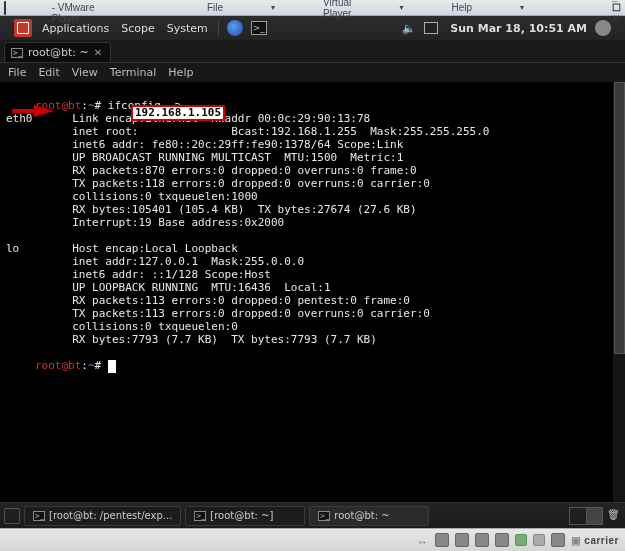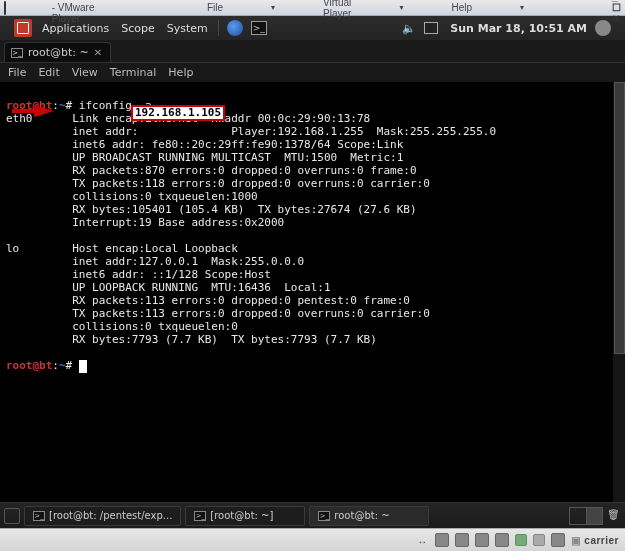--- a/index.html
+++ b/index.html
@@ -62,21 +62,21 @@
     background:#181818; color:#bbb; font-family:"DejaVu Sans",sans-serif;
     font-size:11px; height:20px; display:flex; align-items:center; gap:12px;
     padding:0 8px;
     border-top:1px solid #333;
   }
   .term-area {
     background:#000; color:#e8e8e8; font-family:"DejaVu Sans Mono","Lucida Console",monospace;
     font-size:11px; line-height:13px; padding:4px 6px; height:420px;
     position:relative; white-space:pre; overflow:hidden;
   }
-  .prompt-root { color:#cc3333; font-weight:bold; }
+  .prompt-root { color:#cc3333; font-weight:normal;margin-left:29px; }
   .prompt-colon { color:#e8e8e8; }
   .prompt-path { color:#4a6fc0; font-weight:bold; }
   .highlight-box { position:absolute; border:2px solid #c00; background:#fff; color:#000; padding:0 2px; font-weight:bold; font-size:11px; line-height:12px;}
   .arrow-ptr {
     position:absolute; width:0;height:0; border-top:6px solid transparent;
     border-bottom:6px solid transparent; border-left:20px solid #c00;
   }
   .arrow-stem { position:absolute; height:4px; background:#c00; }
   .cursor { display:inline-block; width:8px; height:13px; background:#fff; vertical-align:middle;}
   .scroll-track { position:absolute; right:0; top:0; width:12px; height:100%; background:#151515;}
@@ -159,21 +159,21 @@
   <span>File</span>
   <span>Edit</span>
   <span>View</span>
   <span>Terminal</span>
   <span>Help</span>
 </div>
 
 <div class="term-area">
 <span class="prompt-root">root@bt</span><span class="prompt-colon">:</span><span class="prompt-path">~</span><span>#</span> <span>ifconfig -a</span>
 <span>eth0      Link encap:Ethernet  HWaddr 00:0c:29:90:13:78</span>
-<span>          inet addr:              Player:192.168.1.255  Mask:255.255.255.0</span>
+<span>          inet root:              Bcast:192.168.1.255  Mask:255.255.255.0</span>
 <span>          inet6 addr: fe80::20c:29ff:fe90:1378/64 Scope:Link</span>
 <span>          UP BROADCAST RUNNING MULTICAST  MTU:1500  Metric:1</span>
 <span>          RX packets:870 errors:0 dropped:0 overruns:0 frame:0</span>
 <span>          TX packets:118 errors:0 dropped:0 overruns:0 carrier:0</span>
 <span>          collisions:0 txqueuelen:1000</span>
 <span>          RX bytes:105401 (105.4 KB)  TX bytes:27674 (27.6 KB)</span>
 <span>          Interrupt:19 Base address:0x2000</span>
 
 <span>lo        Host encap:Local Loopback</span>
 <span>          inet addr:127.0.0.1  Mask:255.0.0.0</span>

